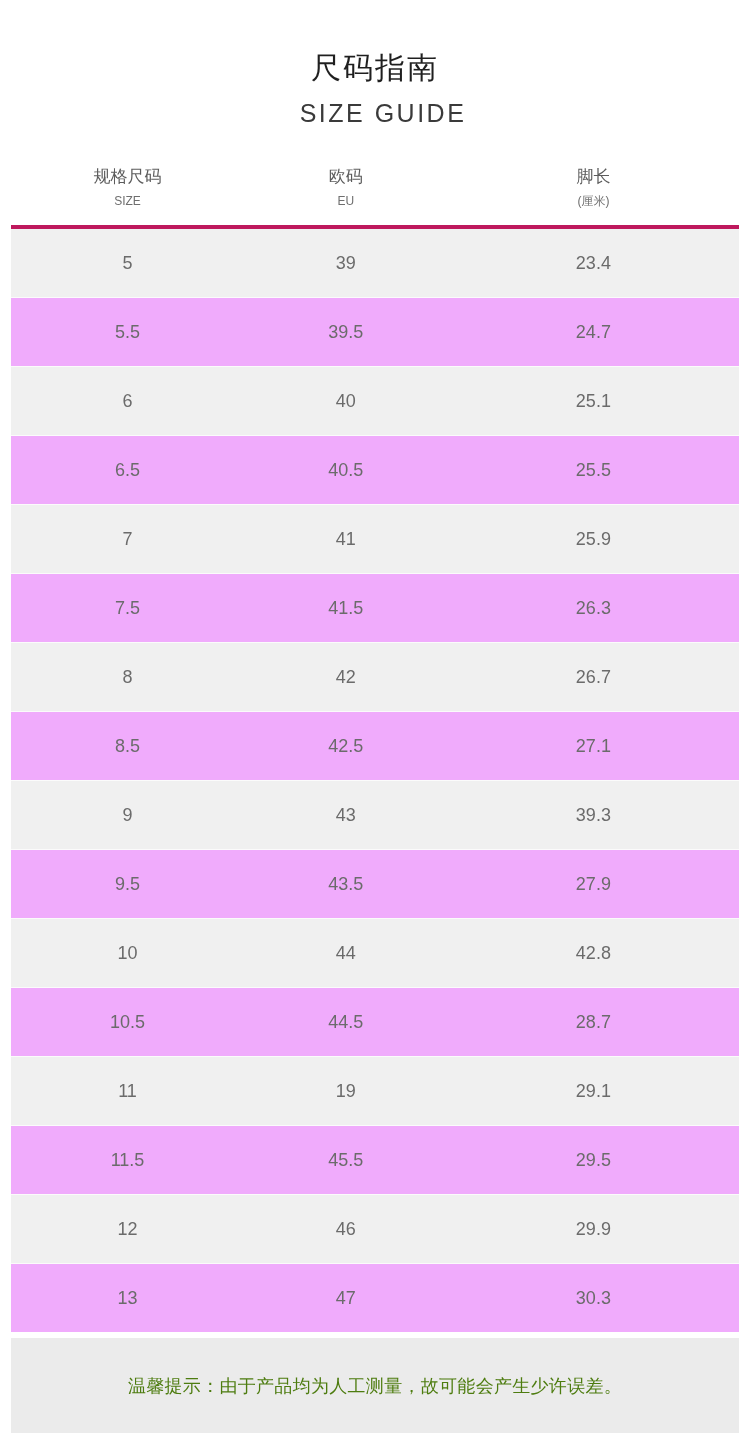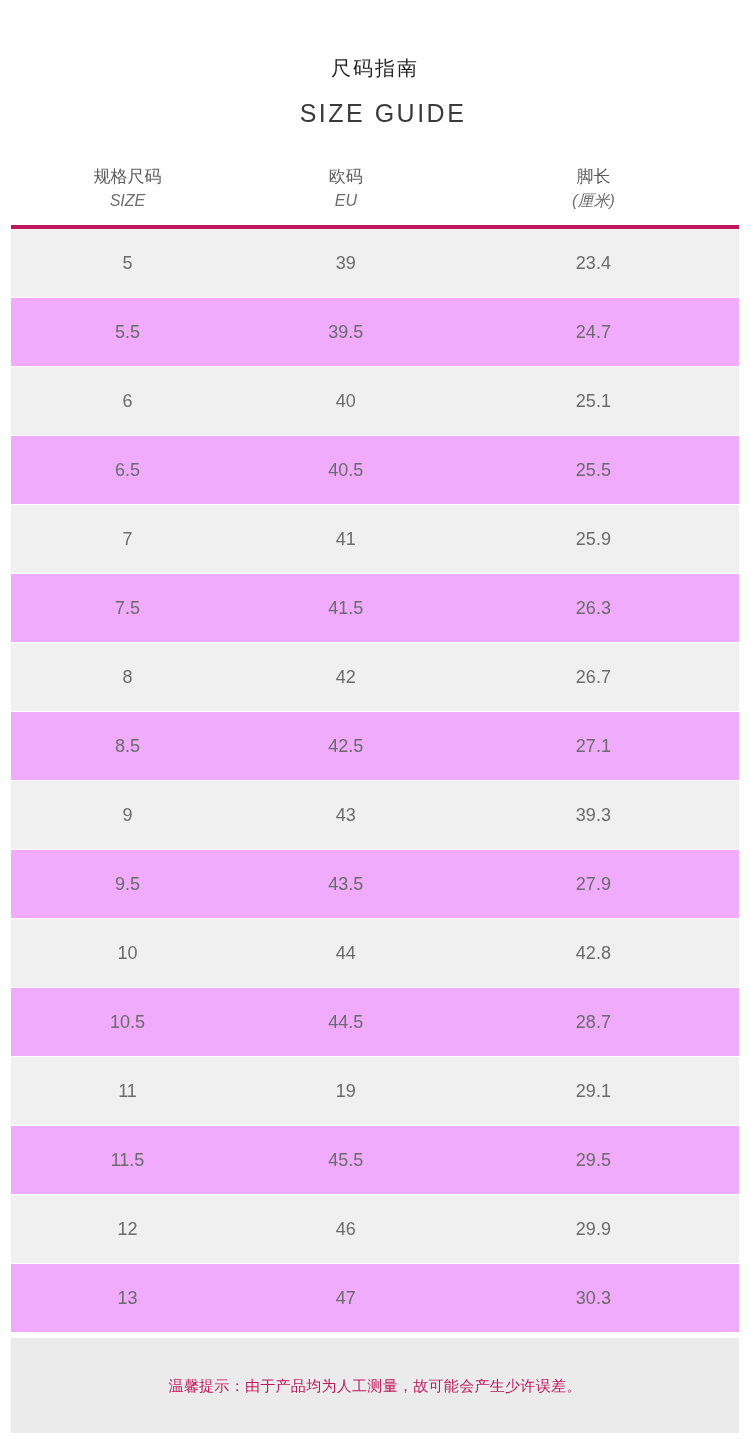--- a/index.html
+++ b/index.html
@@ -22,21 +22,21 @@
     background: #ffffff;
     box-sizing: border-box;
   }
 
   
   .title-block {
     padding-top: 48px;
     text-align: center;
   }
   .title-cn {
-    font-size: 20px;
+    font-size: 30px;
     line-height: 40px;
     color: #1f1f1f;
     font-weight: 500;
     letter-spacing: 2px;
   }
   .title-en {
     margin-top: 9px;
     font-size: 25px;
     line-height: 32px;
     color: #3a3a3a;
@@ -66,25 +66,24 @@
     font-weight: 400;
     vertical-align: bottom;
     border-bottom: 4px solid #be185d;
   }
   .hdr-cn {
     font-size: 17px;
     line-height: 24px;
     color: #5c5c5c;
   }
   .hdr-sub {
-    font-size: 16px;
+    font-size: 12px;
     line-height: 20px;
     color: #6e6e6e;
     margin-top: 2px;
-    font-style: italic;
   }
 
   .size-table tbody td {
     height: 66px;
     text-align: center;
     vertical-align: middle;
     font-size: 18px;
     color: #6b6b6b;
     font-weight: 400;
     border-bottom: 1px solid #fbfbfb;
@@ -105,23 +104,23 @@
     margin-left: 11px;
     width: 728px;
     height: 95px;
     background: #ebebeb;
     display: flex;
     align-items: center;
     justify-content: center;
     box-sizing: border-box;
   }
   .note-text {
-    font-size: 15px;
+    font-size: 18px;
     line-height: 22px;
-    color: #be185d;
+    color: #4d7c0f;
     text-align: right;
     letter-spacing: 0.3px;
   }
 </style>
 </head>
 <body>
 
 <div class="page">
 
   <div class="title-block">

